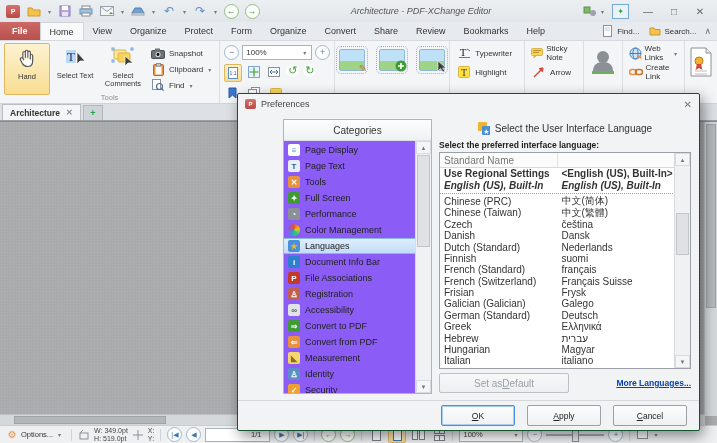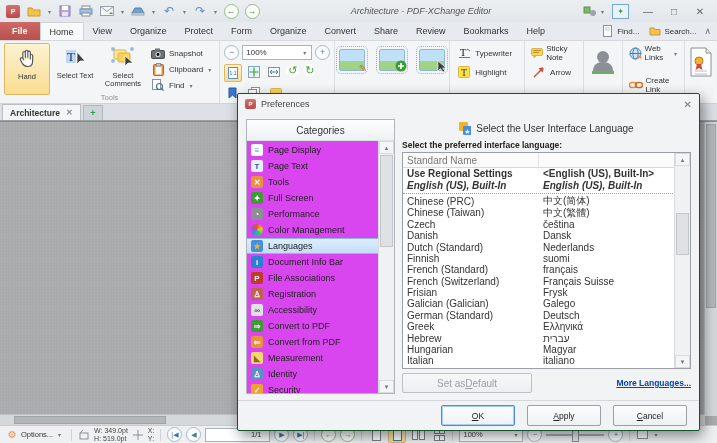--- a/index.html
+++ b/index.html
@@ -84,21 +84,21 @@
   .slider .knob{position:absolute;left:26px;top:1px;width:5px;height:11px;background:#e7eaec;border:1px solid #8a9096;}
   .zcombo{width:56px;height:13px;background:#fff;border:1px solid #aab2ba;display:flex;align-items:center;
           justify-content:space-between;padding:0 3px;}
   
   #dialog{position:absolute;left:237px;top:93px;width:463px;height:338px;background:#f2f3f4;
           border:1px solid #14532d;border-radius:2px;box-shadow:3px 5px 14px rgba(0,0,0,.45);z-index:10;box-sizing:border-box;}
   #dlg-title{height:20px;display:flex;align-items:center;gap:5px;padding:0 7px;color:#444;}
   #dlg-close{margin-left:auto;color:#777;font-size:10px;}
   #dlg-body{position:absolute;left:0;right:0;top:20px;bottom:30px;display:flex;padding:5px 8px 6px 8px;box-sizing:border-box;gap:7px;}
   
-  #cat-panel{width:149px;background:#d946ef;border:1px solid #aeb6bd;display:flex;flex-direction:column;box-sizing:border-box;}
+  #cat-panel{width:149px;background:#8b5cf6;border:1px solid #aeb6bd;display:flex;flex-direction:column;box-sizing:border-box;margin-left:37px;}
   #cat-header{height:20px;display:flex;align-items:center;justify-content:center;font-size:10px;color:#333;
               background:linear-gradient(#fdfdfe,#eef1f4);border-bottom:1px solid #dde1e5;}
   #cat-scrollwrap{flex:1;position:relative;overflow:hidden;}
   #cat-list{position:absolute;left:0;top:0;right:15px;bottom:0;overflow:hidden;padding-top:1px;}
   .cat-item{height:16px;display:flex;align-items:center;gap:5px;padding-left:4px;font-size:9px;color:#222;box-sizing:border-box;}
   .cat-item.selected{background:linear-gradient(#ddeefd,#c3ddf6);border-top:1px solid #8fb6dd;border-bottom:1px solid #8fb6dd;}
   .cicon{width:12px;height:12px;border-radius:2px;display:inline-flex;align-items:center;justify-content:center;
          font-size:8px;font-weight:bold;flex:0 0 12px;}
   .vscroll2{position:absolute;right:0;top:0;bottom:0;width:15px;background:#f0f1f3;border-left:1px solid #d8dbde;}
   .vscroll2 .arr{position:absolute;left:0;right:0;height:13px;display:flex;align-items:center;justify-content:center;
@@ -439,21 +439,21 @@
 
     <div class="rgroup" style="width:56px;align-items:center;">
       <span style="margin-top:4px;"><svg width="30" height="30">
             <circle cx="15" cy="10" r="6" fill="#8a9096"></circle>
             <path d="M5 24c0-6 4-9 10-9s10 3 10 9z" fill="#8a9096"></path>
             <rect x="4" y="24" width="22" height="3" fill="#6fae5c"></rect>
           </svg></span>
     </div>
 
     <div class="rgroup" style="width:104px;">
-      <div class="smallcol" style="gap:18px;justify-content:space-between;">
+      <div class="smallcol" style="gap:5px;justify-content:space-between;">
         <span class="smallbtn">
           <span class="ic16">
               <svg width="13" height="13">
                 <circle cx="6.5" cy="6.5" r="5.5" fill="#cfe6f8" stroke="#4a7fb5"></circle>
                 <ellipse cx="6.5" cy="6.5" rx="2.6" ry="5.5" fill="none" stroke="#4a7fb5"></ellipse>
                 <line x1="1" y1="6.5" x2="12" y2="6.5" stroke="#4a7fb5"></line>
                 <path d="M8 9c2 0 4 1 4 2.5" stroke="#e8913f" stroke-width="1.6" fill="none"></path>
               </svg>
             </span>
           <span>Web Links</span>

